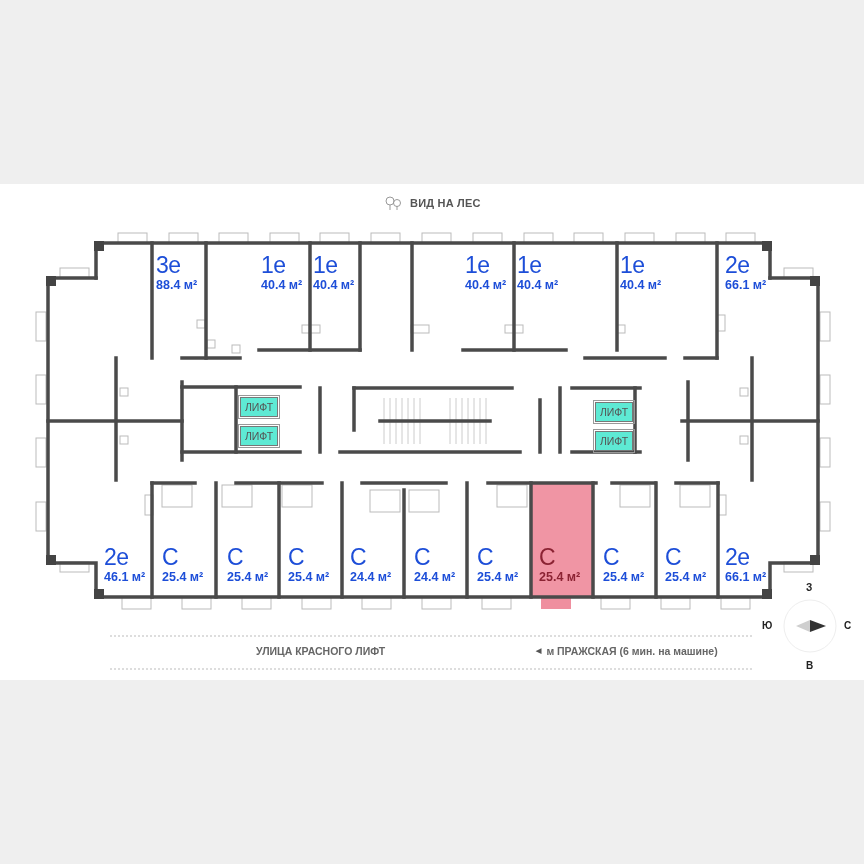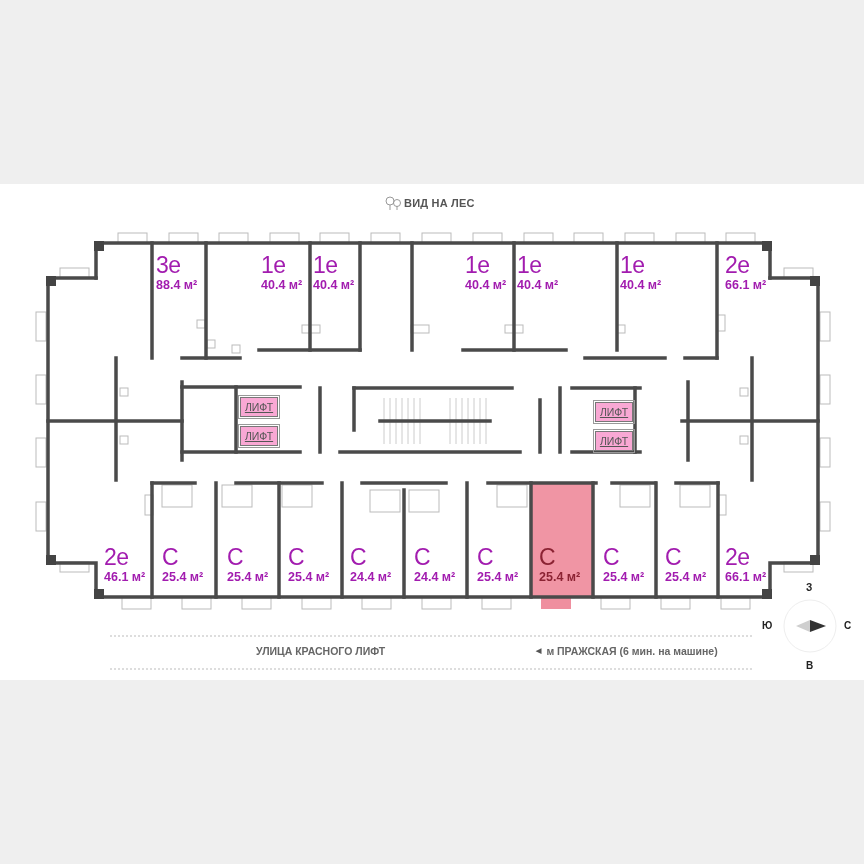--- a/index.html
+++ b/index.html
@@ -1,25 +1,25 @@
 <!DOCTYPE html>
 <html><head>
 <meta charset="utf-8">
 <style>
   html,body{margin:0;padding:0;}
   body{width:864px;height:864px;background:#efefef;position:relative;overflow:hidden;font-family:"DejaVu Sans","Liberation Sans",sans-serif;}
   .panel{position:absolute;left:0;top:184px;width:864px;height:496px;background:#ffffff;}
   svg.plan{position:absolute;left:0;top:0;width:864px;height:864px;}
-  .view-label{position:absolute;top:196px;left:384px;display:flex;align-items:center;gap:0;color:#555;font-size:11px;font-family:"Liberation Sans",sans-serif;font-weight:bold;letter-spacing:0.2px;}
+  .view-label{position:absolute;top:196px;left:384px;display:flex;align-items:center;gap:6px;color:#555;font-size:11px;font-family:"Liberation Sans",sans-serif;font-weight:bold;letter-spacing:0.2px;}
   .view-label .trees{width:20px;height:14px;}
-  .unit{position:absolute;color:#a21caf;font-family:"Liberation Sans",sans-serif;line-height:1;}
+  .unit{position:absolute;color:#1d4ed8;font-family:"Liberation Sans",sans-serif;line-height:1;}
   .unit .type{font-size:23px;display:block;letter-spacing:-0.5px;}
   .unit .area{font-size:12.5px;display:block;margin-top:2px;white-space:nowrap;font-weight:bold;}
   .unit.selected{color:#8b2333;}
-  .lift{position:absolute;width:38px;height:20px;border:1.2px solid #777;background:#f9a8d4;font-size:10.5px;color:#555;font-family:"Liberation Sans",sans-serif;display:flex;align-items:center;justify-content:center;box-sizing:border-box;outline:1px solid #999;outline-offset:1px;text-decoration:underline;}
+  .lift{position:absolute;width:38px;height:20px;border:1.2px solid #777;background:#5eead4;font-size:10.5px;color:#555;font-family:"Liberation Sans",sans-serif;display:flex;align-items:center;justify-content:center;box-sizing:border-box;outline:1px solid #999;outline-offset:1px;}
   .street{position:absolute;top:645px;left:256px;font-size:10.5px;color:#666;font-weight:bold;font-family:"Liberation Sans",sans-serif;}
   .metro{position:absolute;top:645px;left:536px;font-size:10.5px;color:#666;font-weight:bold;font-family:"Liberation Sans",sans-serif;display:flex;align-items:center;gap:5px;}
   .metro .arrow{font-size:7px;color:#555;}
   .compass-letter{position:absolute;font-size:10px;font-weight:bold;color:#222;font-family:"Liberation Sans",sans-serif;}
 </style>
 </head>
 <body>
 
 <div class="panel"></div>
 

